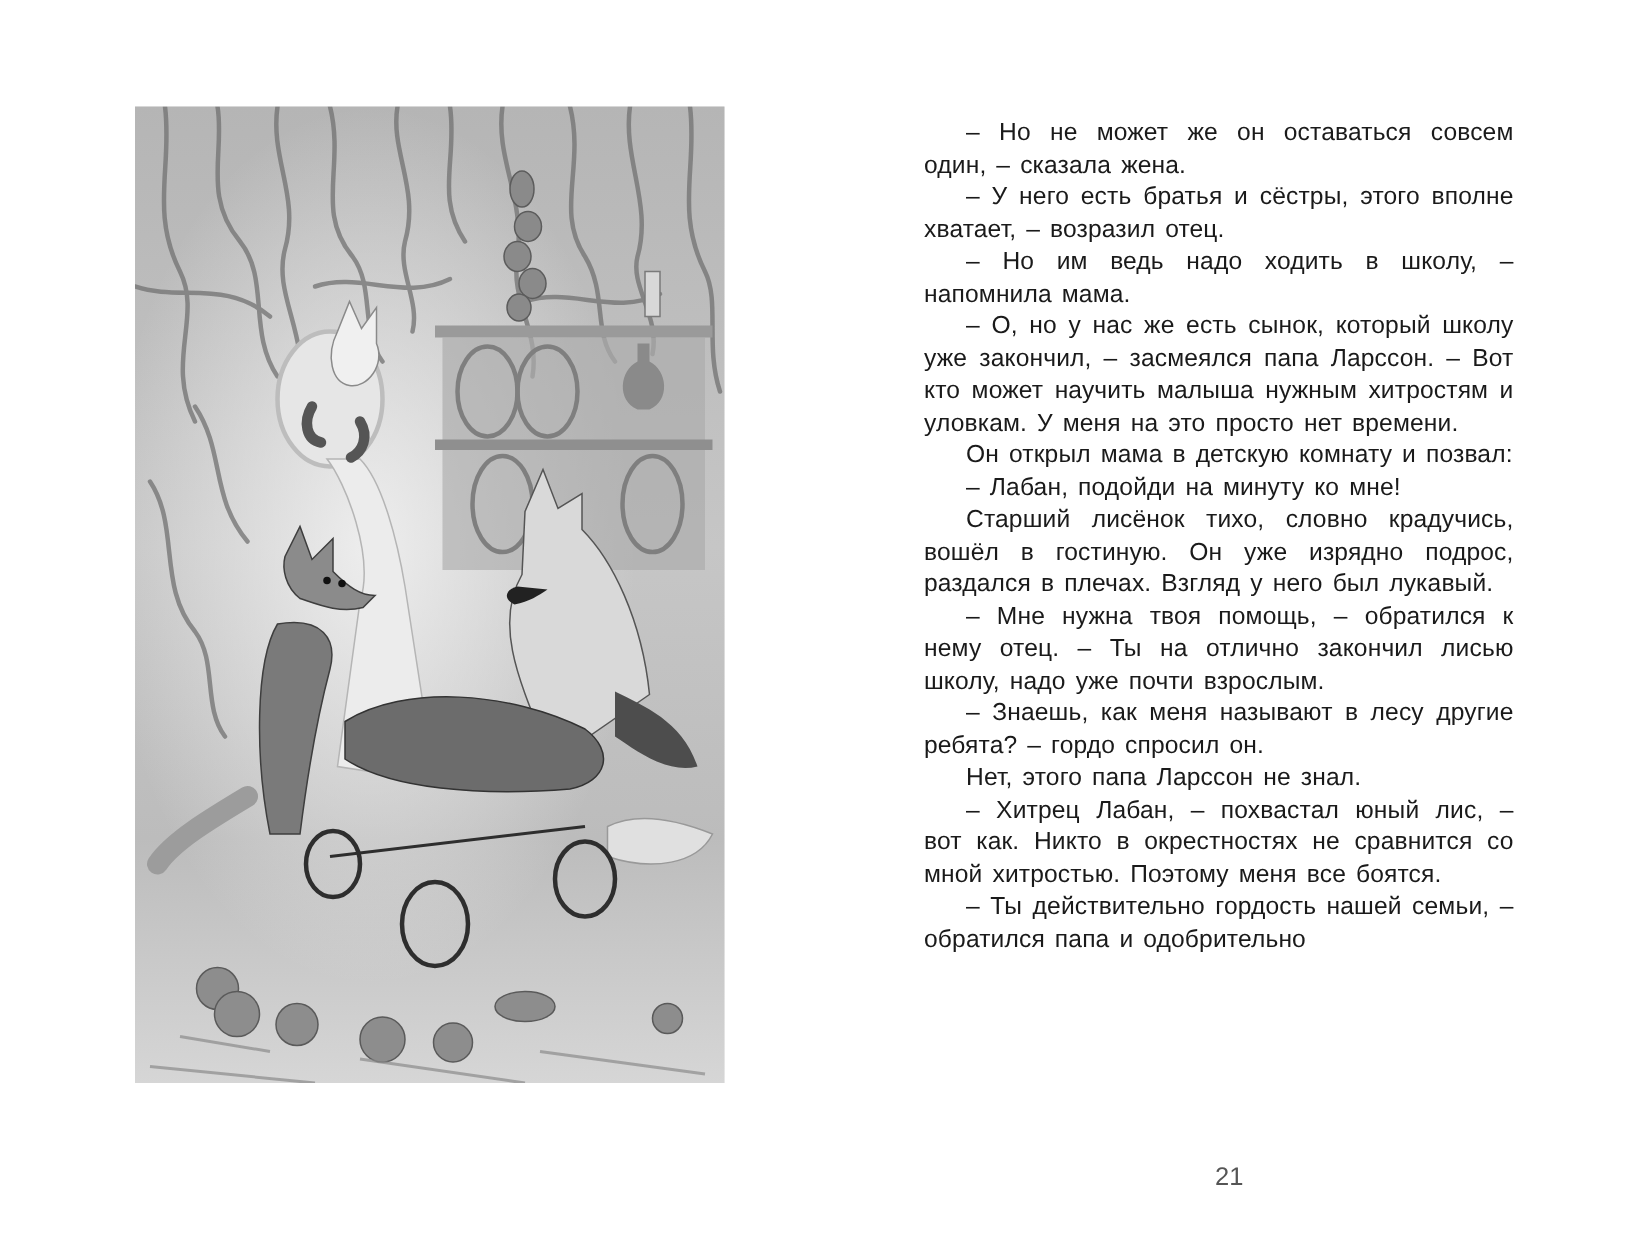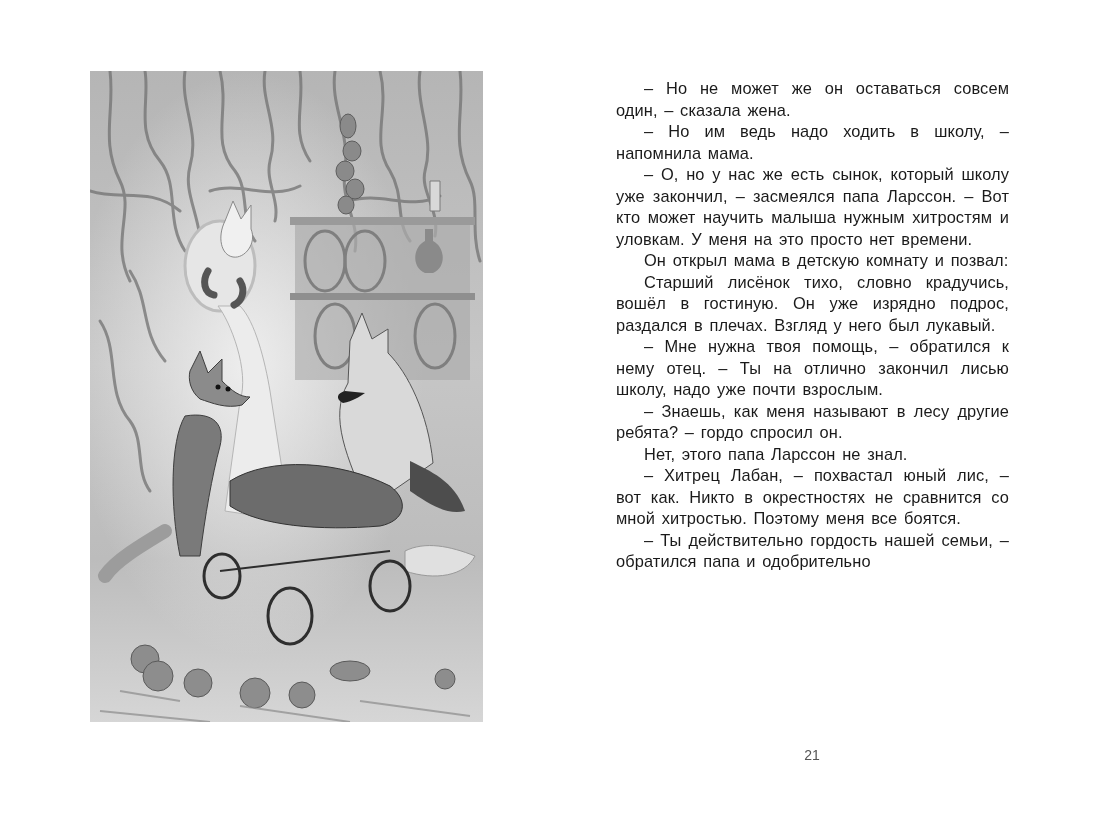--- a/index.html
+++ b/index.html
@@ -47,24 +47,24 @@
       line-height: 21.5px;
       text-align: justify;
       text-indent: 28px;
       word-spacing: 2px;
       letter-spacing: 0.1px;
       hyphens: manual;
     }
     .page-number {
       position: absolute;
       left: 795px;
-      top: 747px;
+      top: 775px;
       width: 34px;
-      text-align: center;
-      font-size: 14px;
+      text-align: right;
+      font-size: 17px;
       color: #555555;
     }
   </style>
 </head>
 <body>
 
 <div class="spread">
 
   <div class="illustration">
     <svg viewBox="0 0 393 651" preserveAspectRatio="none">
@@ -168,23 +168,25 @@
         <path d="M10 640 L120 651"></path>
         <path d="M150 635 L260 651"></path>
         <path d="M270 630 L380 645"></path>
         <path d="M30 620 L90 630"></path>
       </g>
     </svg>
   </div>
 
   <div class="text-page">
     <p class="para">– Но не может же он оставаться совсем один, – сказала жена.</p>
+    <p class="para">– У него есть братья и сёстры, этого вполне хватает, – возразил отец.</p>
     <p class="para">– Но им ведь надо ходить в школу, – напомнила мама.</p>
     <p class="para">– О, но у нас же есть сынок, кото­рый школу уже закончил, – засмеялся папа Ларссон. – Вот кто может научить малыша нужным хитростям и уловкам. У меня на это просто нет времени.</p>
     <p class="para">Он открыл мама в детскую комнату и позвал:</p>
+    <p class="para">– Лабан, подойди на минуту ко мне!</p>
     <p class="para">Старший лисёнок тихо, словно крадучись, вошёл в гостиную. Он уже изрядно подрос, раздался в плечах. Взгляд у него был лука­вый.</p>
     <p class="para">– Мне нужна твоя помощь, – обратился к нему отец. – Ты на отлично закончил ли­сью школу, надо уже почти взрослым.</p>
     <p class="para">– Знаешь, как меня называют в лесу дру­гие ребята? – гордо спросил он.</p>
     <p class="para">Нет, этого папа Ларссон не знал.</p>
     <p class="para">– Хитрец Лабан, – похвастал юный лис, – вот как. Никто в окрестностях не сравнится со мной хитростью. Поэтому меня все бо­ятся.</p>
     <p class="para">– Ты действительно гордость нашей се­мьи, – обратился папа и одобрительно</p>
   </div>
 
   <div class="page-number">21</div>
 </div>

